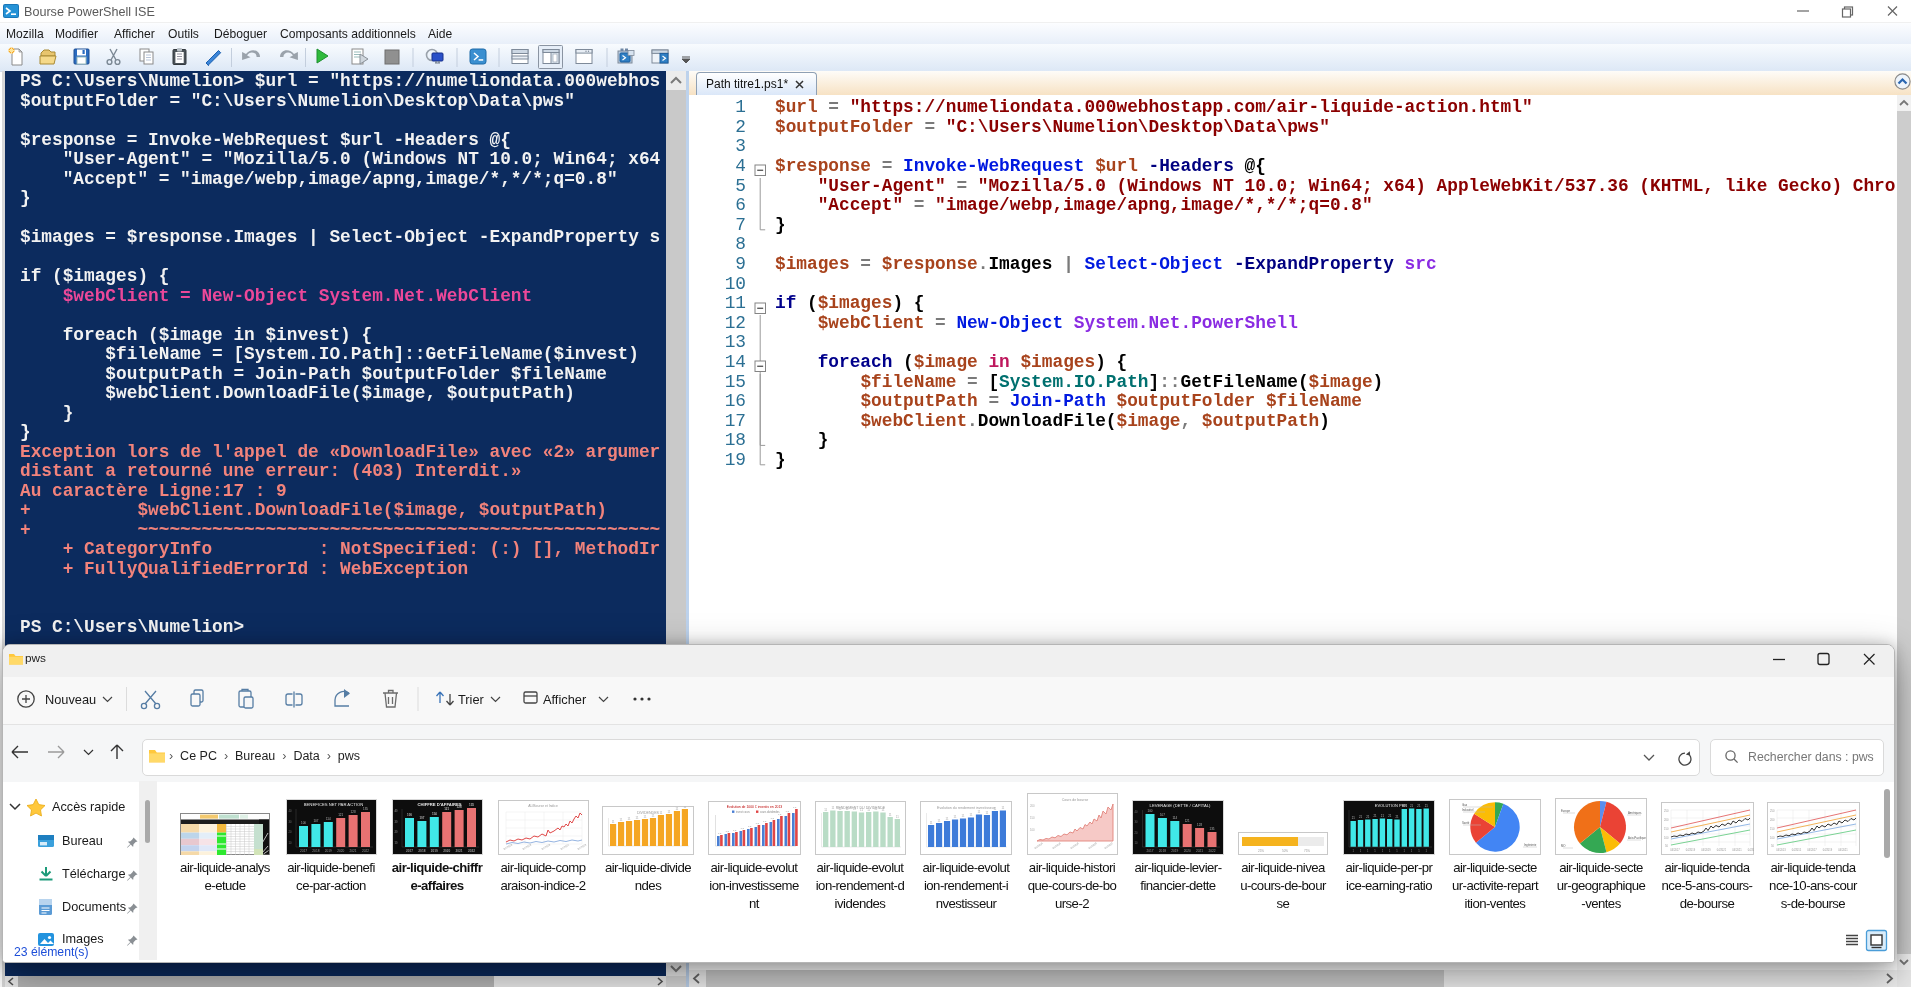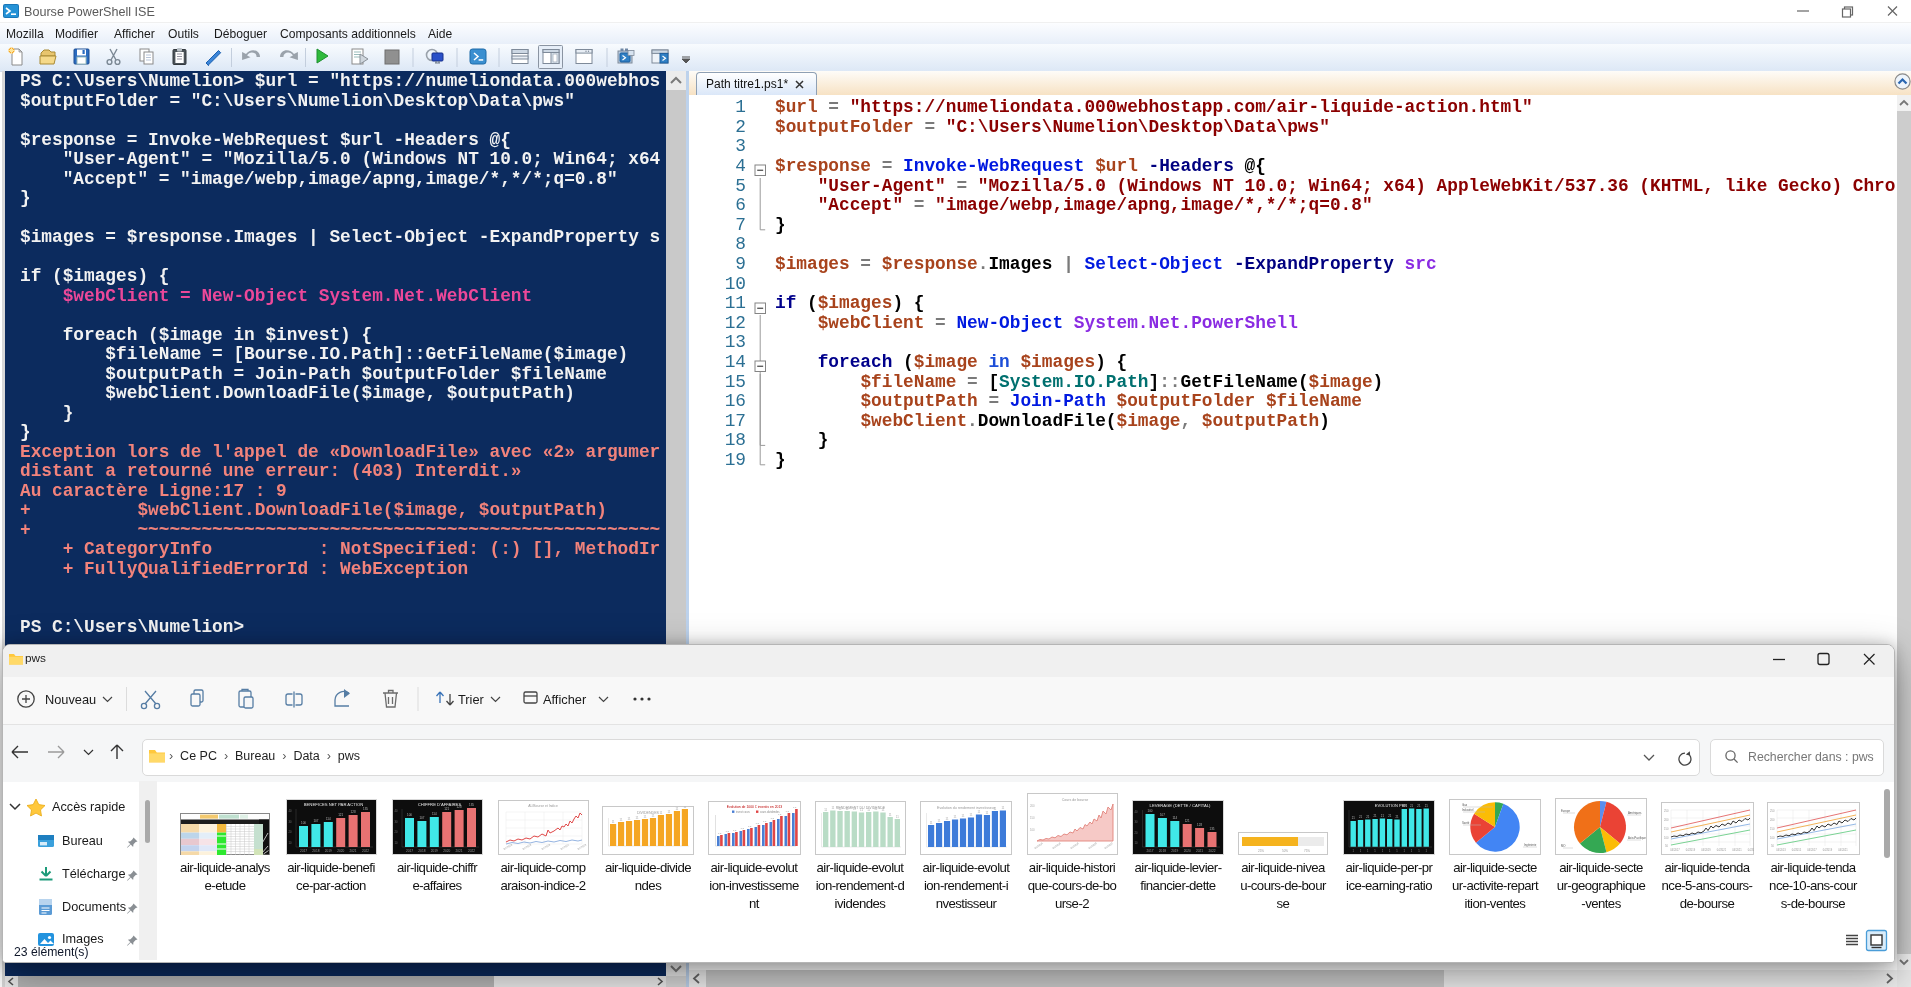--- a/index.html
+++ b/index.html
@@ -169,21 +169,21 @@
 <span style="color:#f2f2f2">    "User-Agent" = "Mozilla/5.0 (Windows NT 10.0; Win64; x64</span>
 <span style="color:#f2f2f2">    "Accept" = "image/webp,image/apng,image/*,*/*;q=0.8"</span>
 <span style="color:#f2f2f2">}</span>
 <span style="color:#f2f2f2"></span>
 <span style="color:#f2f2f2">$images = $response.Images | Select-Object -ExpandProperty s</span>
 <span style="color:#f2f2f2"></span>
 <span style="color:#f2f2f2">if ($images) {</span>
 <span style="color:#ec4899">    $webClient = New-Object System.Net.WebClient</span>
 <span style="color:#f2f2f2"></span>
 <span style="color:#f2f2f2">    foreach ($image in $invest) {</span>
-<span style="color:#f2f2f2">        $fileName = [Bourse.IO.Path]::GetFileName($image)</span>
+<span style="color:#f2f2f2">        $fileName = [System.IO.Path]::GetFileName($invest)</span>
 <span style="color:#f2f2f2">        $outputPath = Join-Path $outputFolder $fileName</span>
 <span style="color:#f2f2f2">        $webClient.DownloadFile($image, $outputPath)</span>
 <span style="color:#f2f2f2">    }</span>
 <span style="color:#f2f2f2">}</span>
 <span style="color:#f2837b">Exception lors de l'appel de «DownloadFile» avec «2» argumer</span>
 <span style="color:#f2837b">distant a retourné une erreur: (403) Interdit.»</span>
 <span style="color:#f2837b">Au caractère Ligne:17 : 9</span>
 <span style="color:#f2837b">+          $webClient.DownloadFile($image, $outputPath)</span>
 <span style="color:#f2837b">+          ~~~~~~~~~~~~~~~~~~~~~~~~~~~~~~~~~~~~~~~~~~~~~~~~~</span>
 <span style="color:#f2837b">    + CategoryInfo          : NotSpecified: (:) [], MethodIr</span>
@@ -254,21 +254,21 @@
 <span style="color:#a8431c">$response</span><span style="color:#7a7a7a"> = </span><span style="color:#0019e0">Invoke-WebRequest</span> <span style="color:#a8431c">$url</span> <span style="color:#000080">-Headers</span> <span style="color:#000000">@{</span>
     <span style="color:#8b0000">"User-Agent"</span><span style="color:#7a7a7a"> = </span><span style="color:#8b0000">"Mozilla/5.0 (Windows NT 10.0; Win64; x64) AppleWebKit/537.36 (KHTML, like Gecko) Chrome/91.0.4472.124 Safari/537.36"</span>
     <span style="color:#8b0000">"Accept"</span><span style="color:#7a7a7a"> = </span><span style="color:#8b0000">"image/webp,image/apng,image/*,*/*;q=0.8"</span>
 <span style="color:#000000">}</span>
 
 <span style="color:#a8431c">$images</span><span style="color:#7a7a7a"> = </span><span style="color:#a8431c">$response</span><span style="color:#7a7a7a">.</span><span style="color:#000000">Images</span><span style="color:#7a7a7a"> | </span><span style="color:#0019e0">Select-Object</span> <span style="color:#000080">-ExpandProperty</span> <span style="color:#8a2be2">src</span>
 
 <span style="color:#00008b">if</span> <span style="color:#000000">(</span><span style="color:#a8431c">$images</span><span style="color:#000000">)</span> <span style="color:#000000">{</span>
     <span style="color:#a8431c">$webClient</span><span style="color:#7a7a7a"> = </span><span style="color:#0019e0">New-Object</span> <span style="color:#8a2be2">System.Net.PowerShell</span>
 
-    <span style="color:#00008b">foreach</span> <span style="color:#000000">(</span><span style="color:#a8431c">$image</span> <span style="color:#1d4ed8">in</span> <span style="color:#a8431c">$images</span><span style="color:#000000">)</span> <span style="color:#000000">{</span>
+    <span style="color:#00008b">foreach</span> <span style="color:#000000">(</span><span style="color:#a8431c">$image</span> <span style="color:#be185d">in</span> <span style="color:#a8431c">$images</span><span style="color:#000000">)</span> <span style="color:#000000">{</span>
         <span style="color:#a8431c">$fileName</span><span style="color:#7a7a7a"> = </span><span style="color:#000000">[</span><span style="color:#00706f">System.IO.Path</span><span style="color:#000000">]</span><span style="color:#7a7a7a">::</span><span style="color:#000000">GetFileName</span><span style="color:#000000">(</span><span style="color:#a8431c">$image</span><span style="color:#000000">)</span>
         <span style="color:#a8431c">$outputPath</span><span style="color:#7a7a7a"> = </span><span style="color:#0019e0">Join-Path</span> <span style="color:#a8431c">$outputFolder</span> <span style="color:#a8431c">$fileName</span>
         <span style="color:#a8431c">$webClient</span><span style="color:#7a7a7a">.</span><span style="color:#000000">DownloadFile</span><span style="color:#000000">(</span><span style="color:#a8431c">$image</span><span style="color:#7a7a7a">, </span><span style="color:#a8431c">$outputPath</span><span style="color:#000000">)</span>
     <span style="color:#000000">}</span>
 <span style="color:#000000">}</span></pre>
   </div>
 <svg class="abs" style="left:754px;top:177.8px" width="14" height="53.8">
     <path d="M6.2 0 V51.8 h5" stroke="#9a9a9a" fill="none"></path>
   </svg>
 <svg class="abs" style="left:754px;top:315.0px" width="14" height="151.8">
@@ -454,21 +454,21 @@
   </svg>
 <svg class="abs" style="left:126px;top:902px" width="13" height="13" viewBox="0 0 13 13">
     <path d="M7.5 1.5 l4 4 -1.8 .6 -2.2 2.2 -.4 2.6 -2.4 -2.4 -3.2 3.2 -.4 -.4 3.2 -3.2 -2.4 -2.4 2.6 -.4 2.2 -2.2 z" fill="#8a8f94"></path>
   </svg>
 <svg class="abs" style="left:126px;top:934px" width="13" height="13" viewBox="0 0 13 13">
     <path d="M7.5 1.5 l4 4 -1.8 .6 -2.2 2.2 -.4 2.6 -2.4 -2.4 -3.2 3.2 -.4 -.4 3.2 -3.2 -2.4 -2.4 2.6 -.4 2.2 -2.2 z" fill="#8a8f94"></path>
   </svg>
 <div class="abs" style="left:139px;top:781px;width:18px;height:179px;background:#f0f0f0;"></div>
 <div class="abs" style="left:145px;top:800px;width:5px;height:43px;background:#a9a9a9;border-radius:2.5px;"></div>
 <div class="abs" style="left:1884px;top:789px;width:6px;height:69px;background:#a9a9a9;border-radius:3px;"></div>
-<div class="abs" style="left:14px;top:945px;font-size:12.2px;color:#0f172a;">23 élément(s)</div>
+<div class="abs" style="left:14px;top:945px;font-size:12.2px;color:#1d4ed8;">23 élément(s)</div>
 <svg class="abs" style="left:1843px;top:929px" width="46" height="23">
 <g stroke="#444" stroke-width="1.4">
       <path d="M3 6.5 h12 M3 9.5 h12 M3 12.5 h12 M3 15.5 h12"></path>
     </g>
 <rect x="23.5" y="1.5" width="20" height="20" fill="#d9ecfa" stroke="#4a9dd8" stroke-width="1.3" rx="2"></rect>
 <rect x="28" y="6" width="11" height="10" fill="#fff" stroke="#333" stroke-width="1.4"></rect>
 <path d="M28.5 18.5 h10" stroke="#333" stroke-width="1.4"></path>
 </svg>
 <div class="abs" style="left:170px;top:781px;width:110px;height:133px;">
     <div style="position:absolute;left:0;right:0;bottom:59px;display:flex;justify-content:center;align-items:flex-end;">
@@ -531,21 +531,21 @@
         <text x="79.5" y="11" font-size="3" fill="#b5b5b5" text-anchor="middle" font-family="Liberation Sans">135</text>
         <text x="79.5" y="52.6" font-size="3.2" fill="#9a9a9a" text-anchor="middle" font-family="Liberation Sans">2022</text>
         <text x="2.5" y="13" font-size="2.6" fill="#777" font-family="Liberation Sans">40</text>
         <text x="2.5" y="23.6667" font-size="2.6" fill="#777" font-family="Liberation Sans">30</text>
         <text x="2.5" y="34.3333" font-size="2.6" fill="#777" font-family="Liberation Sans">20</text>
         <text x="2.5" y="45" font-size="2.6" fill="#777" font-family="Liberation Sans">10</text>
       </svg>
     </div>
     <div style="position:absolute;left:-8px;right:-8px;top:78px;text-align:center;font-size:13.2px;letter-spacing:-0.55px;line-height:18px;color:#111;">air-liquide-benefi<br>ce-par-action</div>
   </div>
-<div class="abs" style="left:382px;top:781px;width:110px;height:133px;">
+<div class="abs" style="left:382px;top:781px;width:110px;height:133px;font-weight:bold;">
     <div style="position:absolute;left:0;right:0;bottom:59px;display:flex;justify-content:center;align-items:flex-end;">
       <svg width="91" height="56" style="display:block">
 <rect width="91" height="56" fill="#0d0d0d"></rect>
         <rect x="0.5" y="0.5" width="90" height="55" fill="none" stroke="#d9d9d9"></rect>
         <text x="47.5" y="7" font-size="4.2" fill="#e8e8e8" text-anchor="middle" font-family="Liberation Sans">CHIFFRE D'AFFAIRES</text>
         <path d="M10 10 V48 H87" stroke="#3a3a3a" fill="none" stroke-width=".6"></path>
         <rect x="13" y="19" width="9" height="29" fill="#40e8e8"></rect>
         <text x="17.5" y="17" font-size="3" fill="#b5b5b5" text-anchor="middle" font-family="Liberation Sans">100</text>
         <text x="17.5" y="52.6" font-size="3.2" fill="#9a9a9a" text-anchor="middle" font-family="Liberation Sans">2017</text>
         <rect x="25.4" y="22" width="9" height="26" fill="#40e8e8"></rect>

